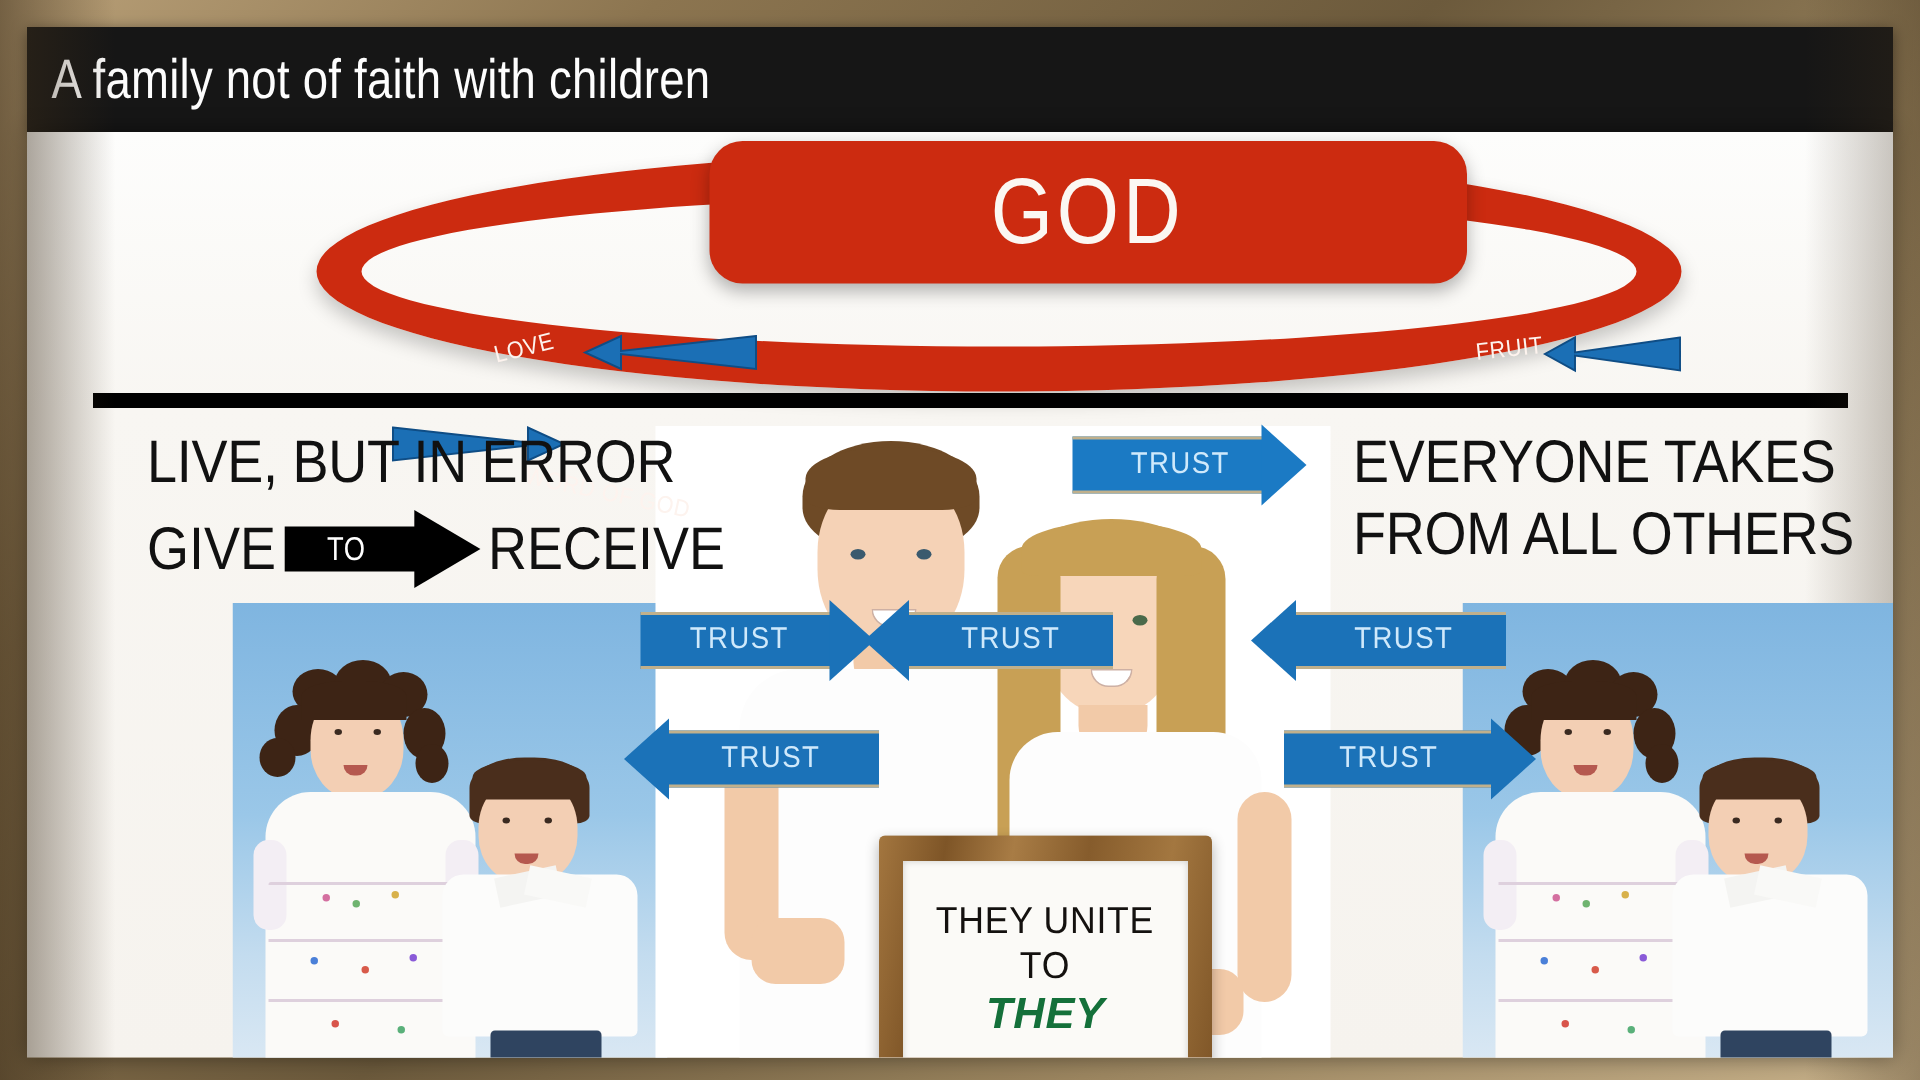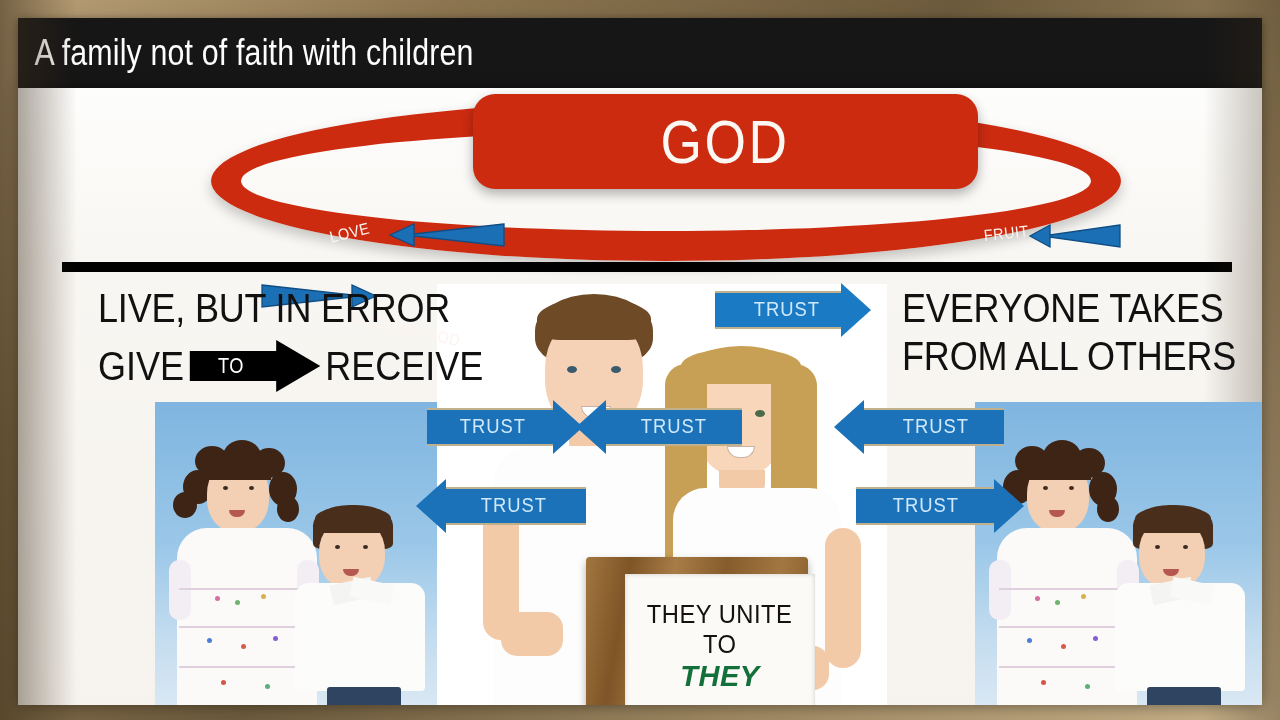--- a/index.html
+++ b/index.html
@@ -163,21 +163,20 @@
     background-image: linear-gradient(100deg,#a3763f 0%,#7e5527 18%,#a87c45 36%,#865c2c 56%,#a37740 78%,#7d5426 100%);
     border-radius: 4px;
     box-shadow: 0 4px 9px rgba(0,0,0,.3);
     z-index: 9;
     padding: 17px 16px;
   }
   #board-inner {
     width:100%; height:100%; background:#fbfaf7;
     display:flex; flex-direction:column; align-items:center; justify-content:center;
     box-shadow: inset 0 0 5px rgba(0,0,0,.18);
-    margin-left: 23px;
   }
   #bd-l1 { font-size:25px; color:#14110f; letter-spacing:.5px; line-height:30px; transform:scaleX(.95); }
   #bd-l2 { font-size:25px; color:#14110f; letter-spacing:.5px; line-height:30px; transform:scaleX(.95); }
   #bd-l3 { font-size:29px; color:#14703a; font-weight:700; font-style:italic; line-height:34px; letter-spacing:.5px; }
   
   .trust {
     position:absolute; z-index:12;
     display:flex; align-items:center;
     height:38px;
   }

